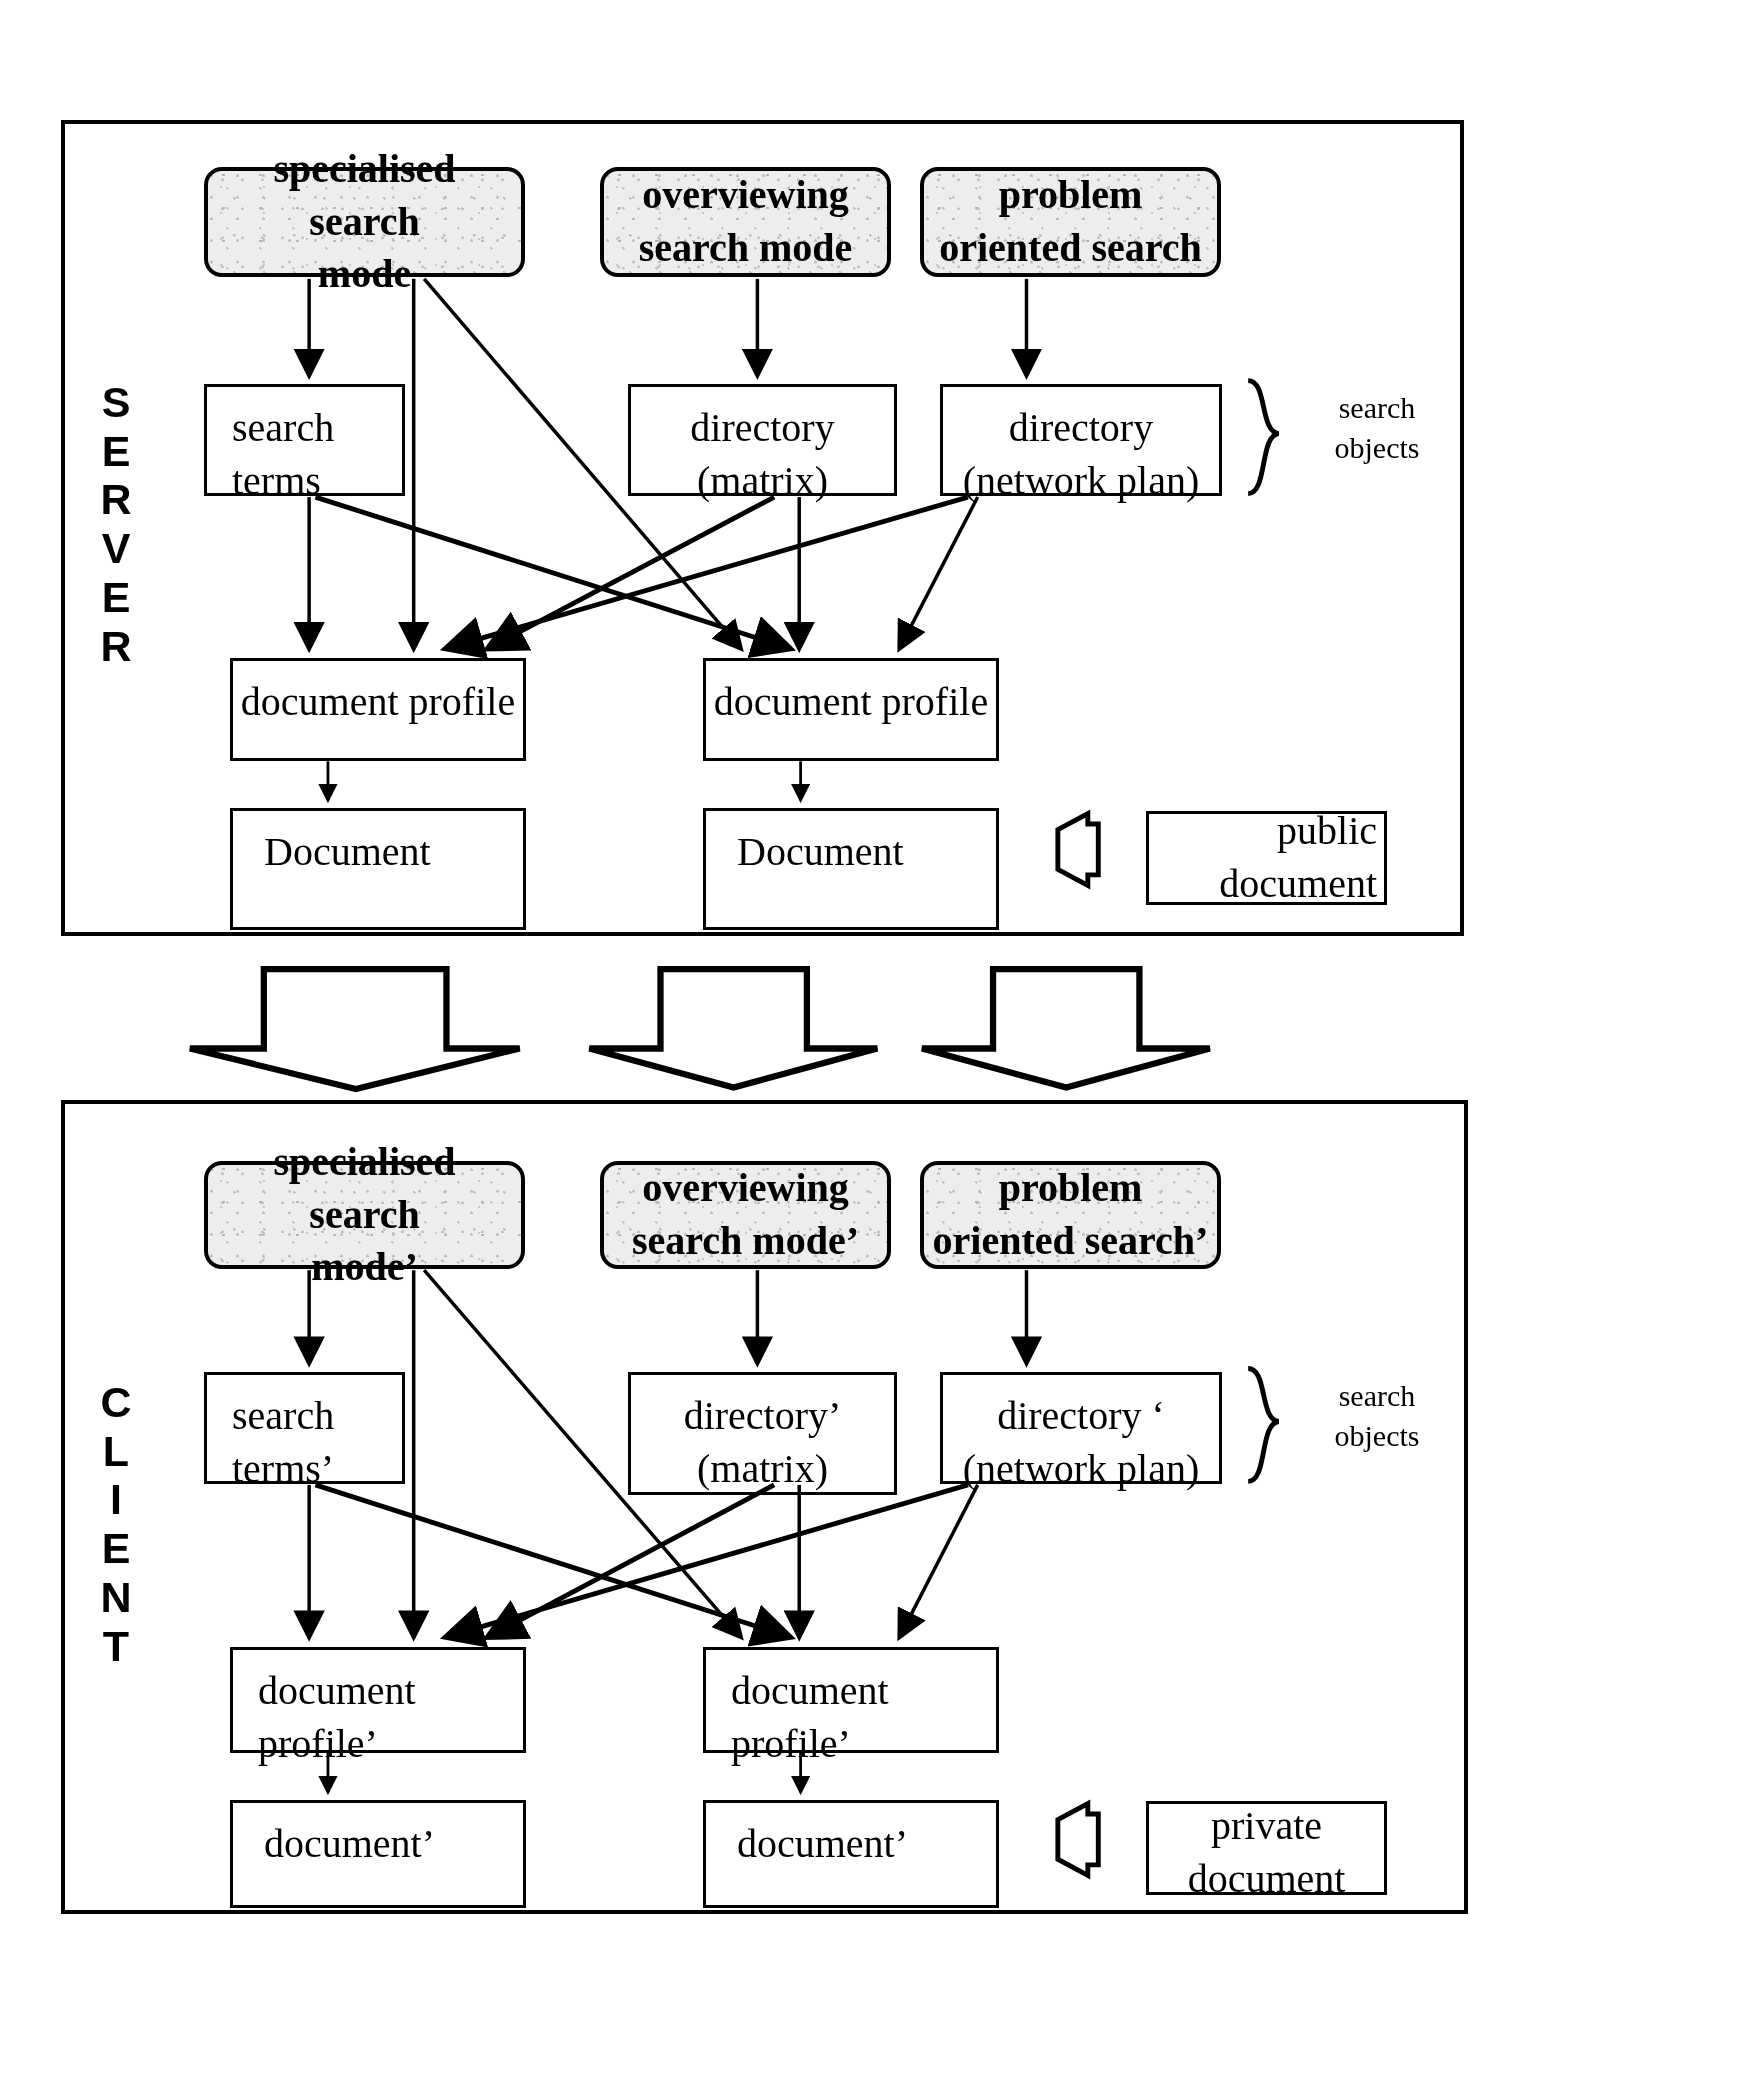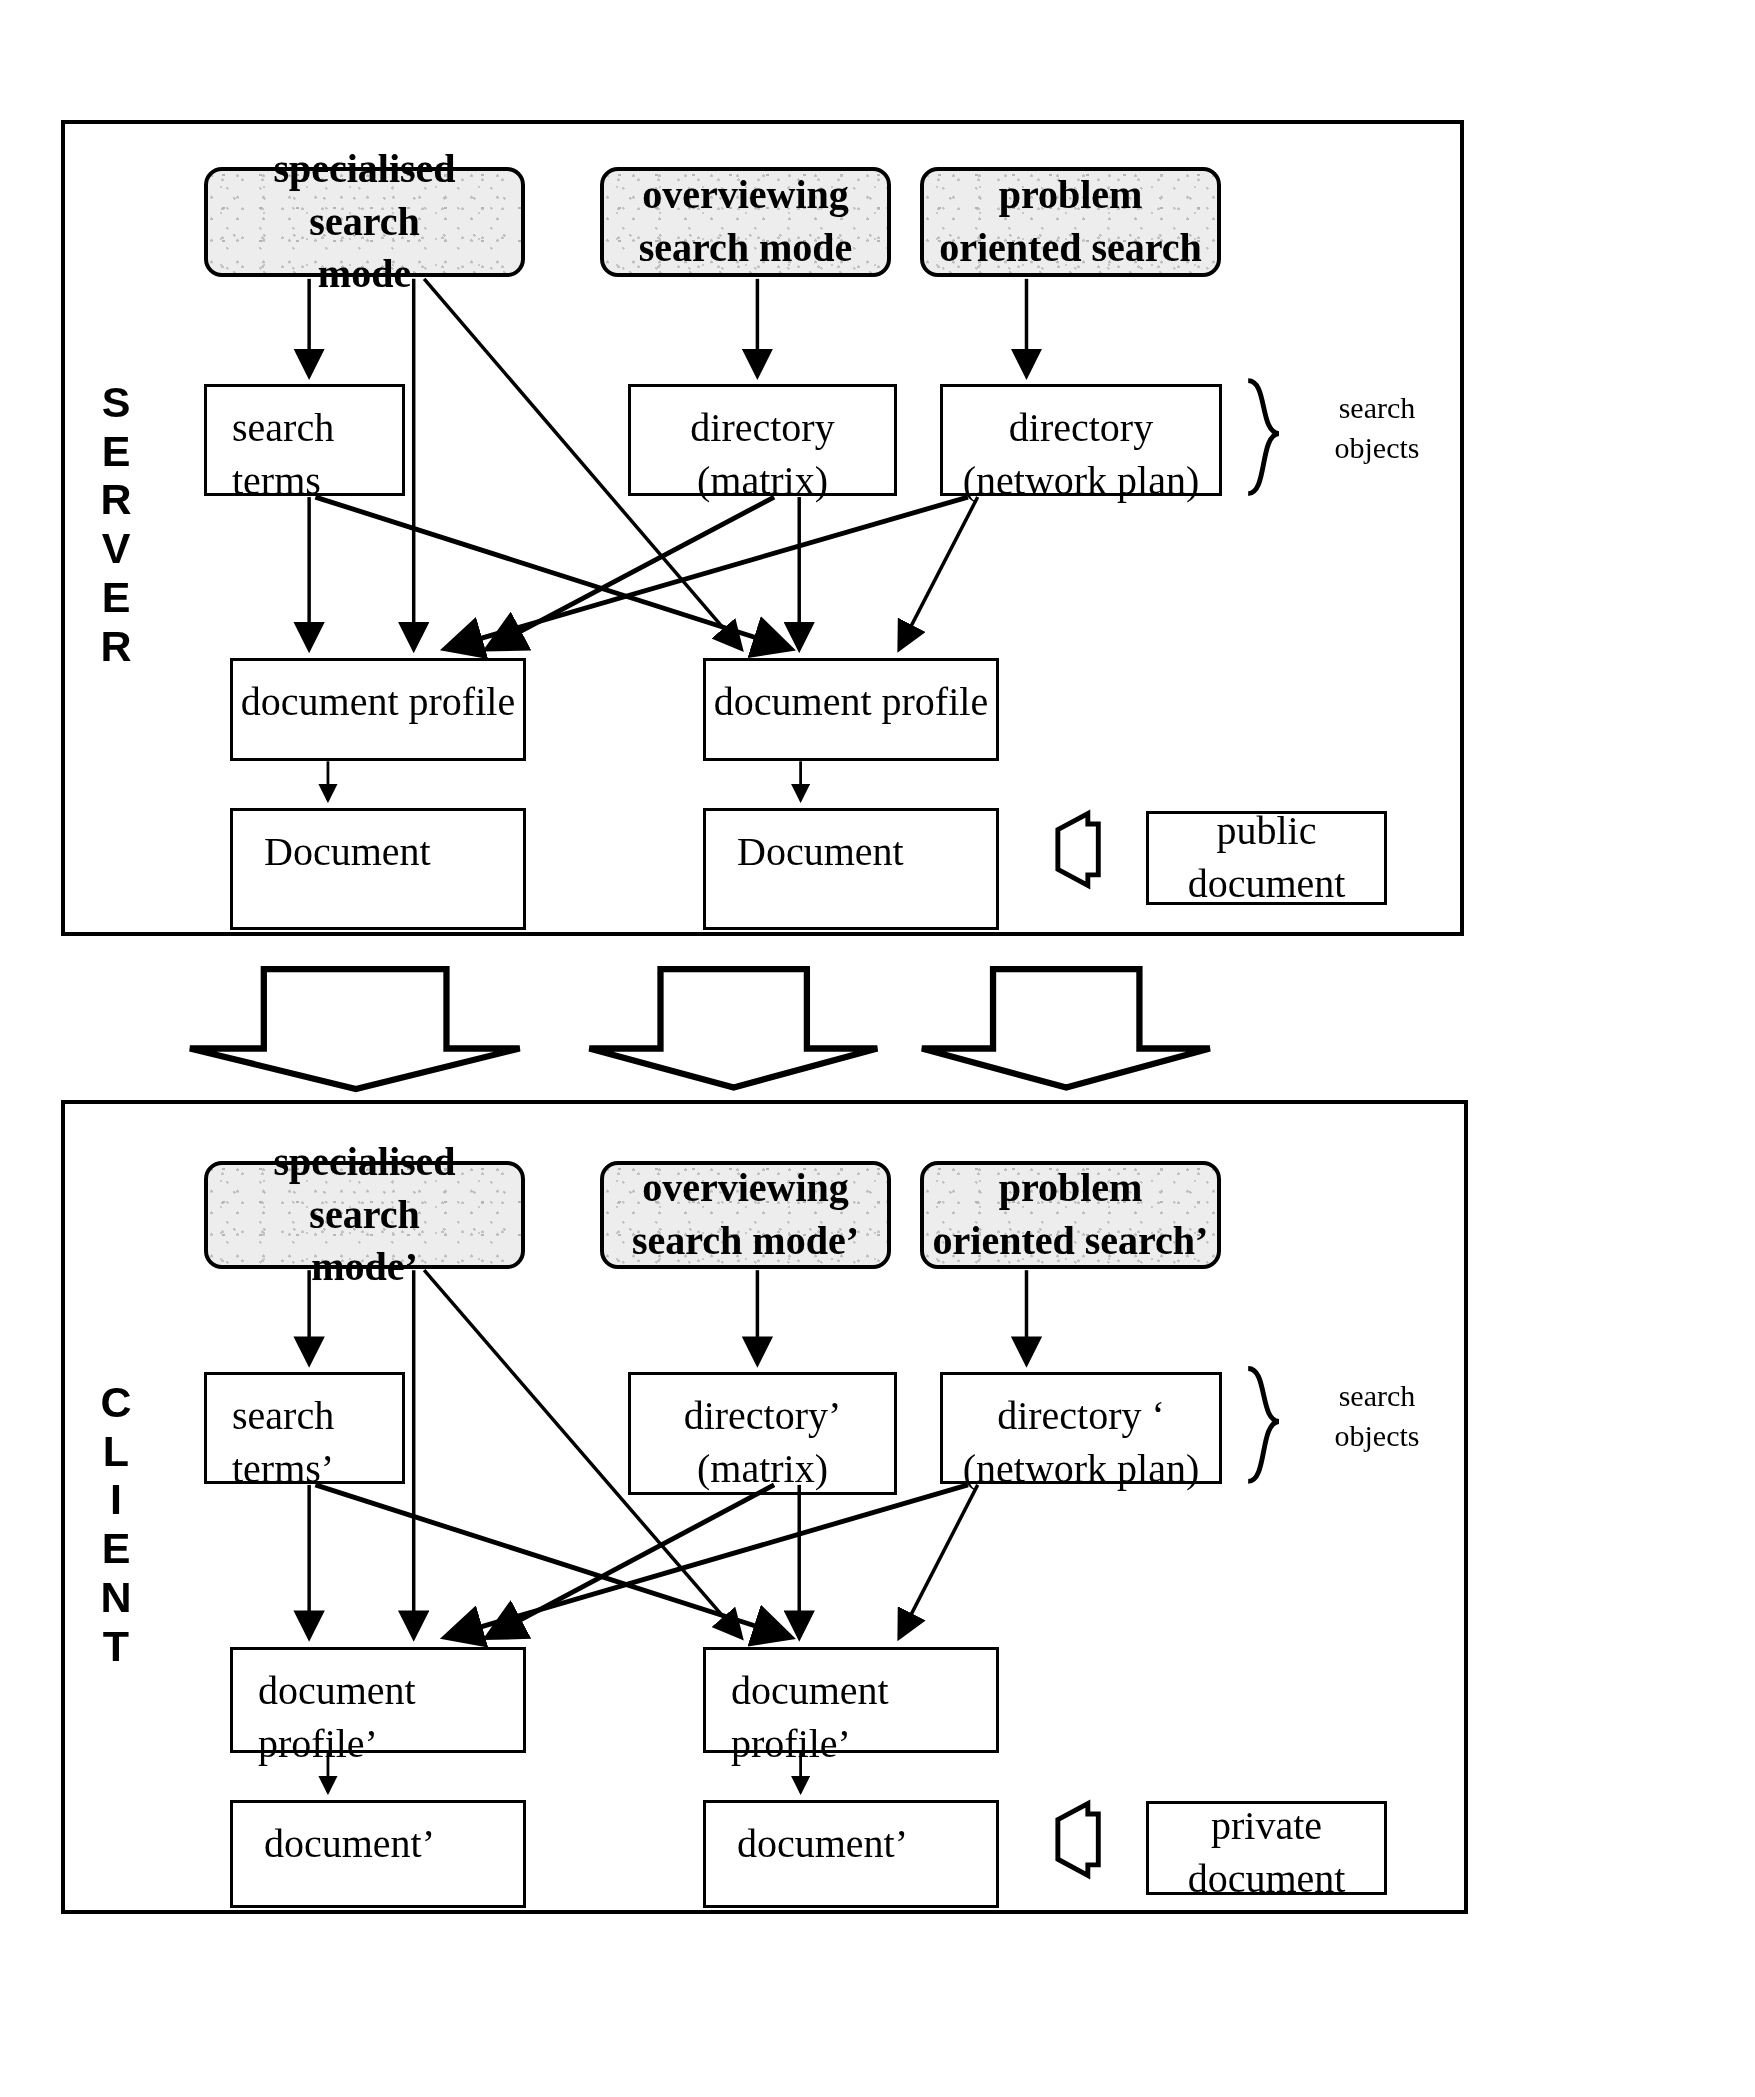--- a/index.html
+++ b/index.html
@@ -78,21 +78,21 @@
     <span class="txt">document profile</span>
   </div>
 
   <div class="node" style="left:230px;top:808px;width:296px;height:122px;text-align:left;justify-content:flex-start;padding-left:24px;">
     <span class="txt" style="text-align:left;">Document</span>
   </div>
   <div class="node" style="left:703px;top:808px;width:296px;height:122px;text-align:left;justify-content:flex-start;padding-left:24px;">
     <span class="txt" style="text-align:left;">Document</span>
   </div>
 
-  <div class="node" style="left:1146px;top:811px;width:241px;height:94px;align-items:center;padding-top:0;">
+  <div class="node" style="left:1146px;top:811px;width:241px;height:94px;align-items:center;padding-top:0;text-align:right;">
     <span class="txt" style="white-space:pre-line;">public
 document</span>
   </div>
 
   <div class="panel" style="left:61px;top:1100px;width:1407px;height:814px;"></div>
 
   <div class="side-label" style="left:85px;top:1273px;writing-mode:vertical-rl;text-orientation:upright;height:502px;width:63px;">CLIENT</div>
 
   <div class="node mode" style="left:204px;top:1161px;width:321px;height:108px;">
     <span class="txt" style="white-space:pre-line;">specialised search

